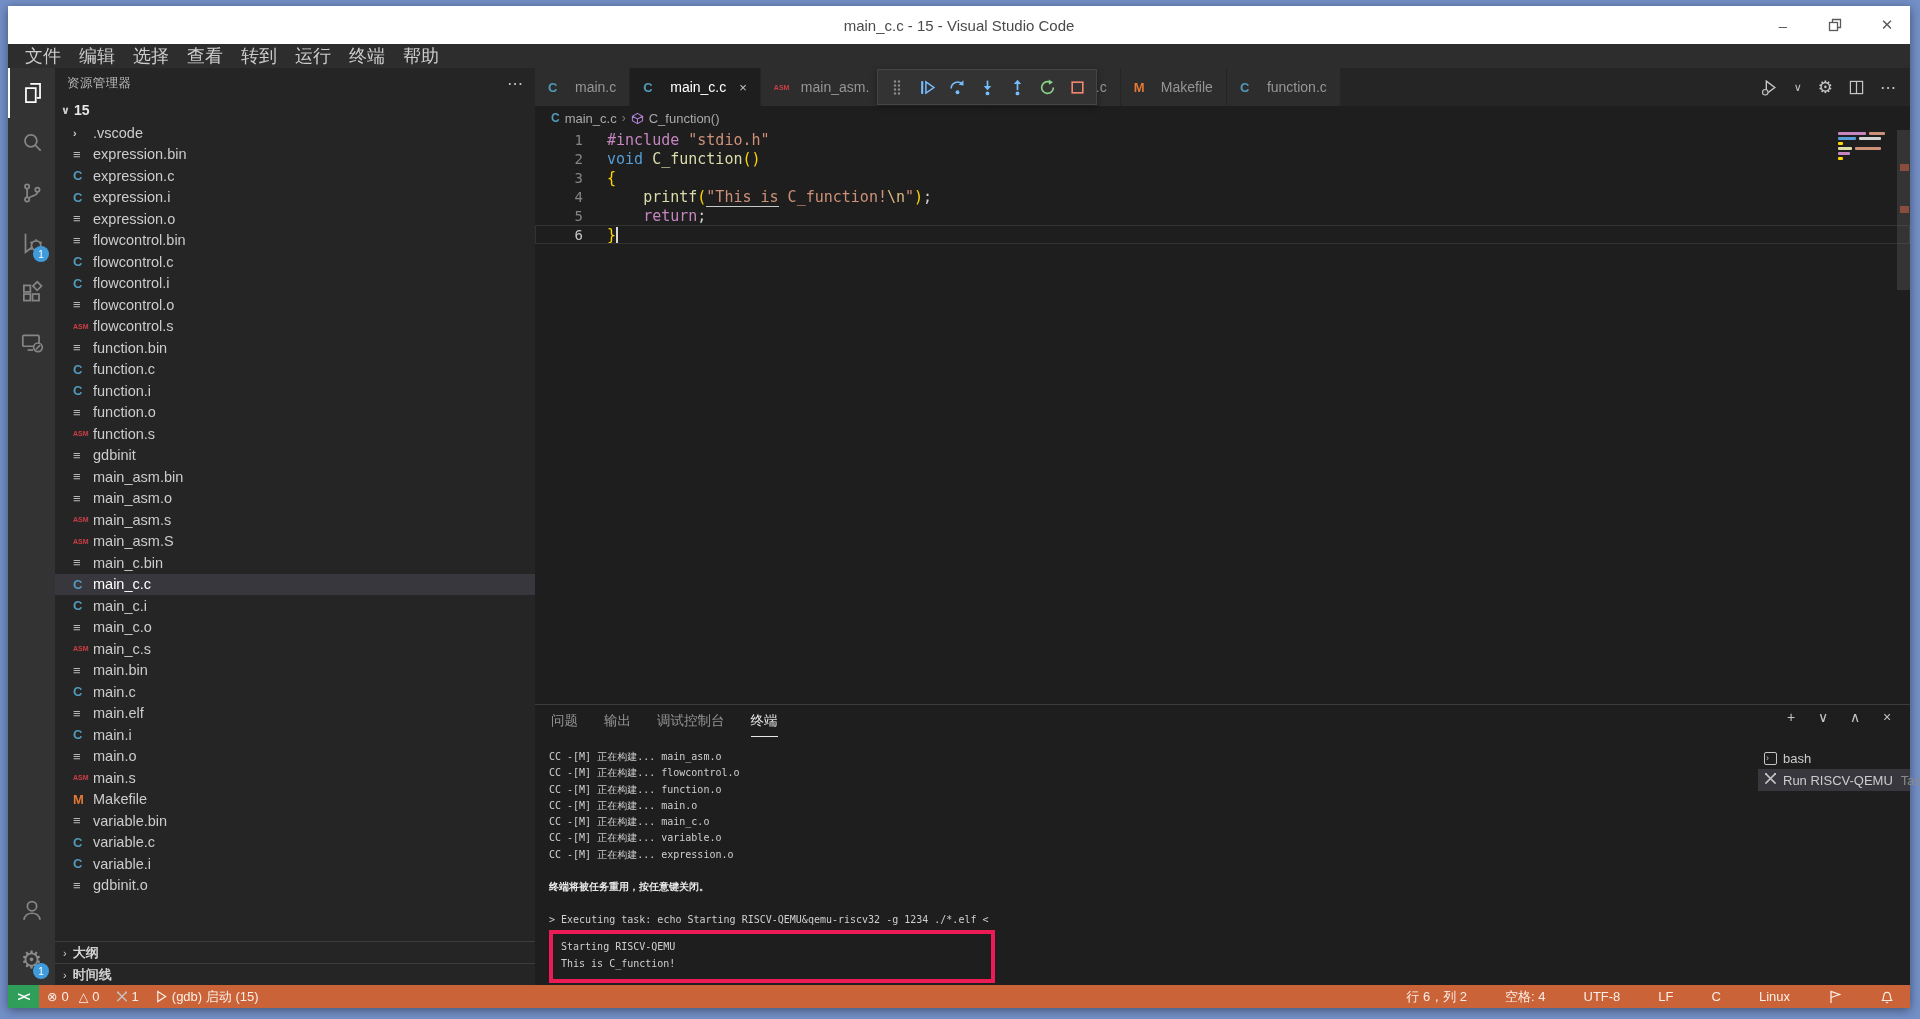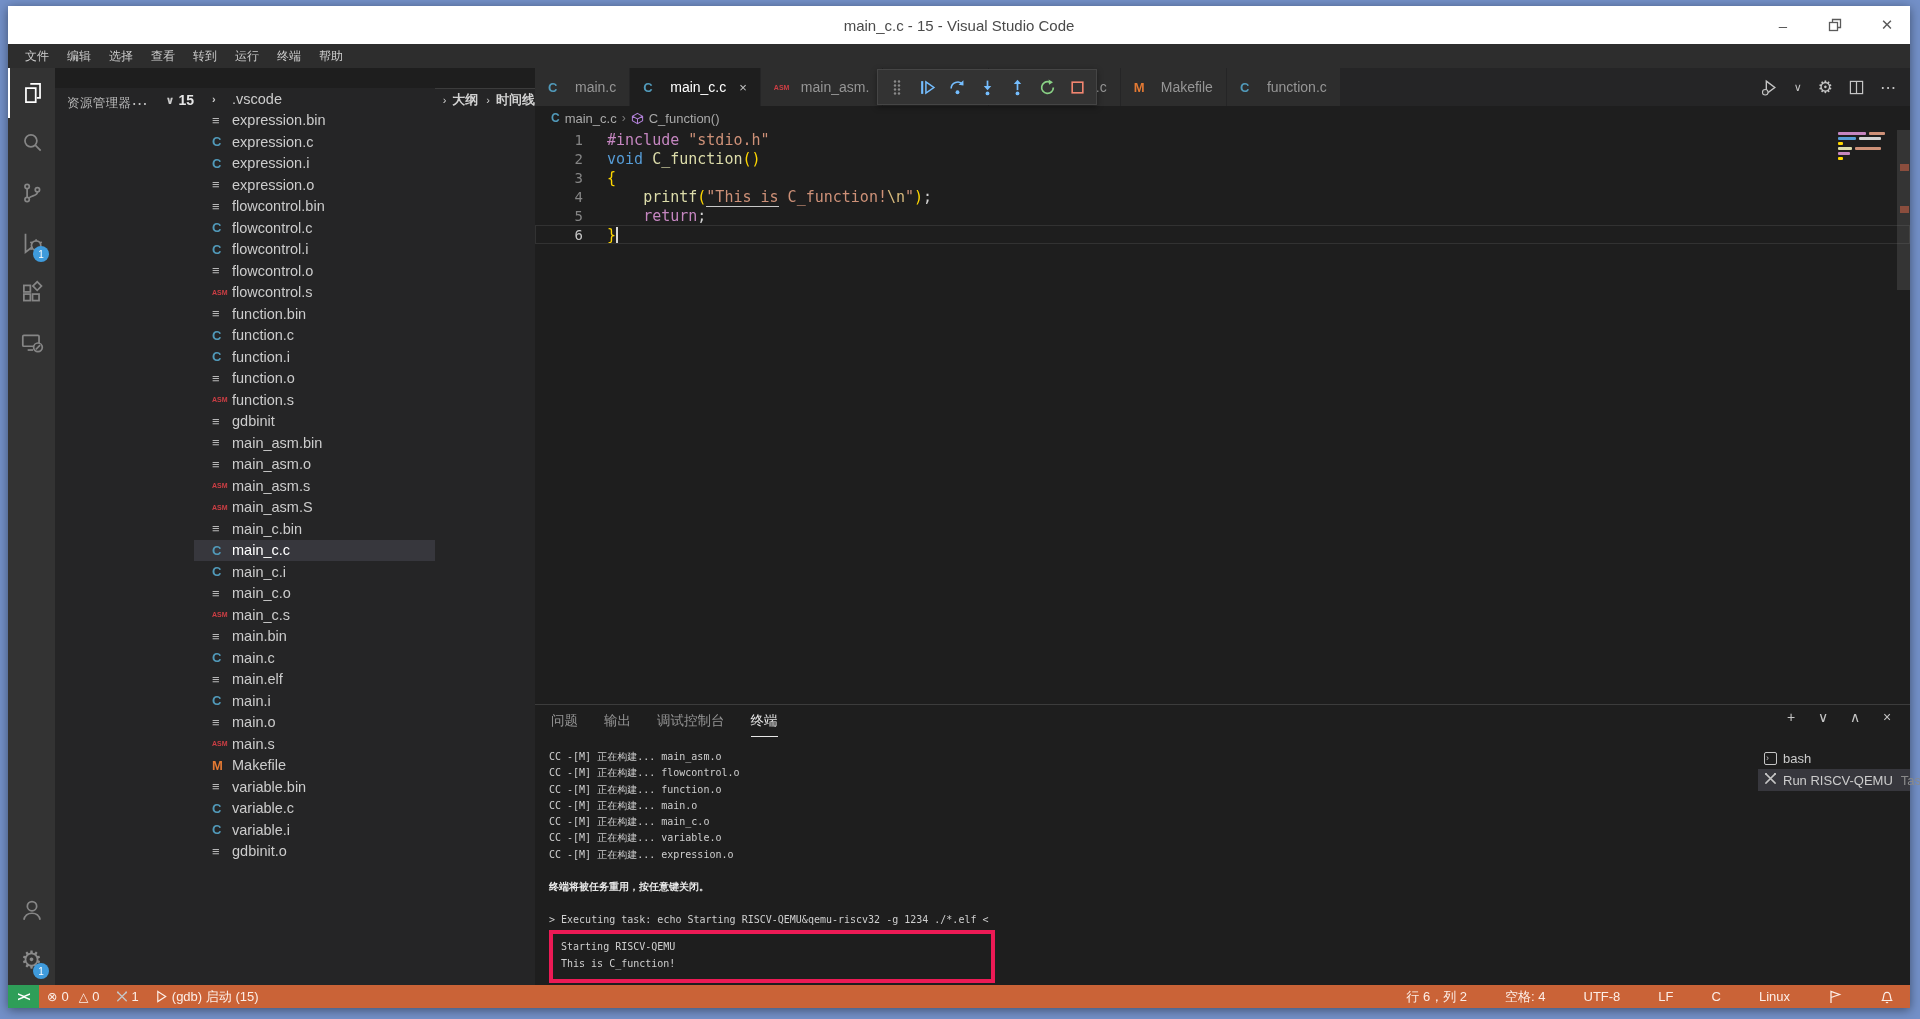--- a/index.html
+++ b/index.html
@@ -13,38 +13,38 @@
   
   .titlebar { height:38px; background:#ffffff; position:relative; flex:none;
               display:flex; align-items:center; justify-content:center; }
   .titlebar .title { font-size:15px; color:#4a4a4a; }
   .win-controls { position:absolute; right:10px; top:0; height:38px; display:flex; align-items:center; gap:26px; }
   .win-btn { width:26px; height:26px; display:flex; align-items:center; justify-content:center; color:#5a5a5a; font-size:15px; cursor:default; }
   .win-btn svg { display:block; }
 
   
   .menubar { height:24px; background:#2d2d2d; display:flex; align-items:center; padding-left:8px; flex:none; }
-  .menu-item { color:#cccccc; font-size:12px; padding:2px 9px; }
+  .menu-item { color:#cccccc; font-size:18px; padding:2px 9px; }
 
   
   .main { flex:1; display:flex; min-height:0; }
 
   
   .activitybar { width:47px; background:#333333; flex:none; display:flex; flex-direction:column; align-items:center; position:relative; }
   .act-icon { width:47px; height:50px; display:flex; align-items:center; justify-content:center; position:relative; color:#858585; }
   .act-icon svg { stroke:#868686; fill:none; stroke-width:1.6; }
   .act-icon.active { border-left:2px solid #ffffff; }
   .act-icon.active svg { stroke:#ffffff; }
   .act-spacer { flex:1; }
   .badge { position:absolute; right:6px; bottom:6px; min-width:16px; height:16px; border-radius:8px;
            background:#3f9bdc; color:#fff; font-size:10px; display:flex; align-items:center; justify-content:center; padding:0 3px; }
   .gear-glyph { font-size:24px; color:#8a8a8a; line-height:1; }
 
   
-  .sidebar { width:480px; background:#252526; flex:none; display:flex; min-height:0; color:#cccccc;margin-top:20px; }
+  .sidebar { width:480px; background:#252526; flex:none; display:flex; flex-direction:column; min-height:0; color:#cccccc; }
   .sb-header { height:30px; display:flex; align-items:center; padding:0 12px; flex:none; }
   .sb-header .sb-title { font-size:12.5px; color:#b8b8b8; letter-spacing:.4px; flex:1; }
   .sb-more { color:#c0c0c0; font-size:16px; }
   .sb-root { height:24px; display:flex; align-items:center; font-weight:bold; font-size:14px; color:#e7e7e7; padding-left:6px; gap:4px; flex:none; }
   .sb-root .chev { font-size:11px; color:#cccccc; }
   .filelist { flex:1; overflow:hidden; }
   .frow { height:21.5px; display:flex; align-items:center; padding-left:18px; font-size:14.5px; color:#cccccc; white-space:nowrap; }
   .frow.selected { background:#37373d; color:#ffffff; }
   .ficon { width:20px; flex:none; display:flex; align-items:center; justify-content:flex-start; font-weight:bold; }
   .ficon .c  { color:#519aba; font-size:13px; font-weight:bold; }

